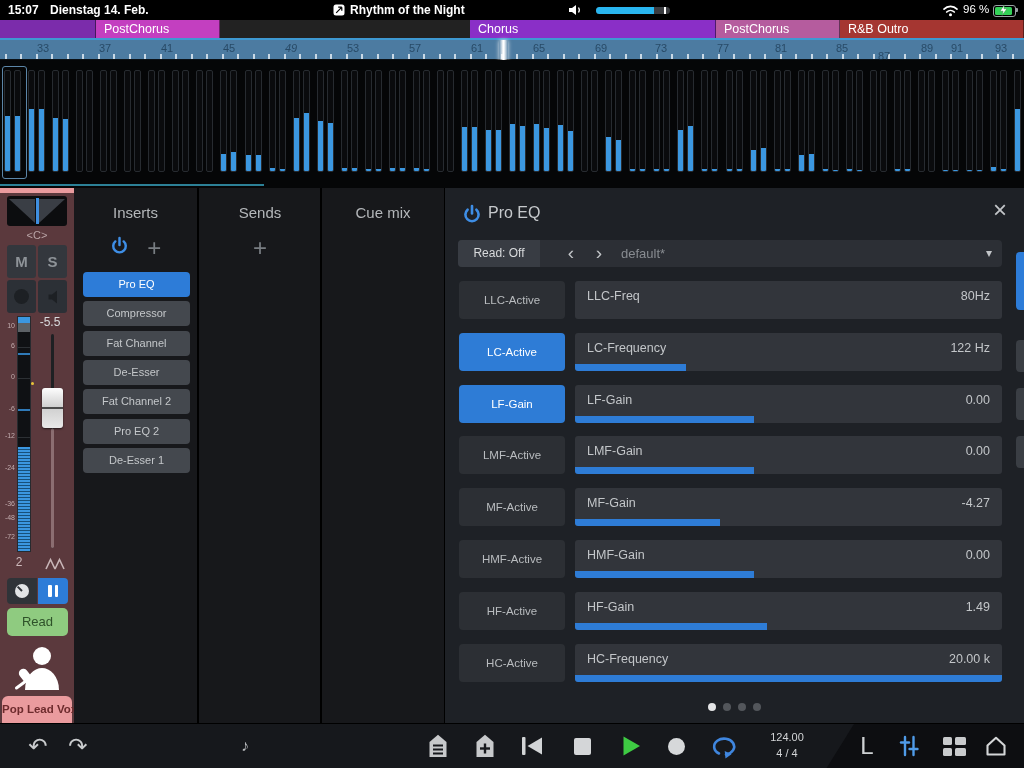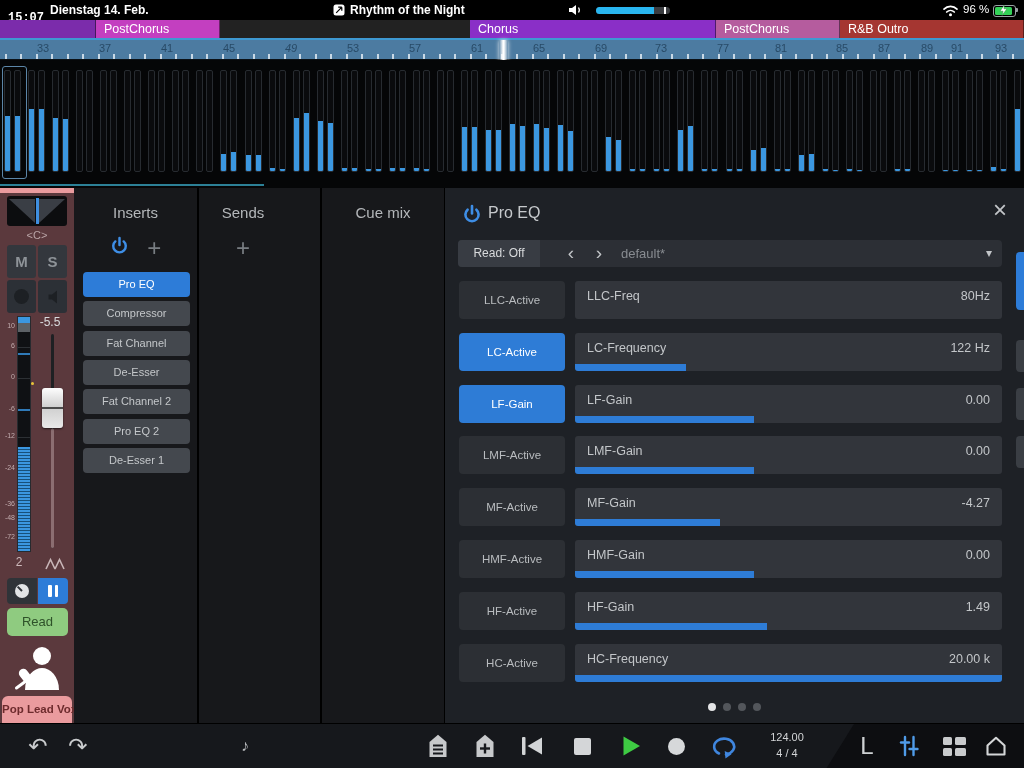--- a/index.html
+++ b/index.html
@@ -1,21 +1,21 @@
 <!DOCTYPE html>
 <html><head>
 <meta charset="utf-8">
 <style>
   html,body{margin:0;padding:0;background:#000;}
   #app{position:relative;width:1024px;height:768px;overflow:hidden;background:#000;
        font-family:"Liberation Sans",sans-serif;color:#ccc;}
 
   
   .statusbar{position:absolute;left:0;top:0;width:1024px;height:20px;background:#000;color:#fff;font-size:12px;}
-  .sb-time{position:absolute;left:8px;top:11px;font-weight:bold;font-family:Liberation Mono, monospace;}
+  .sb-time{position:absolute;left:8px;top:3px;font-weight:bold;}
   .sb-date{position:absolute;left:50px;top:3px;font-weight:bold;}
   .sb-appicon{position:absolute;left:333px;top:4px;}
   .sb-song{position:absolute;left:350px;top:3px;font-weight:bold;}
   .sb-speaker{position:absolute;left:568px;top:4px;}
   .sb-volbar{position:absolute;left:596px;top:7px;width:74px;height:7px;border-radius:4px;background:#3a3c40;overflow:hidden;}
   .sb-volfill{position:absolute;left:0;top:0;height:7px;background:#29b6f0;}
   .sb-voltick{position:absolute;top:0;width:2px;height:7px;background:#fff;}
   .sb-wifi{position:absolute;left:942px;top:4px;}
   .sb-batt-label{position:absolute;left:963px;top:3px;font-size:11.5px;}
   .sb-batt{position:absolute;left:993px;top:5px;width:21px;height:10px;border:1px solid #9aa0a4;border-radius:3px;}
@@ -268,21 +268,21 @@
       <div class="rmark" style="left: 291px; font-style: italic;">49</div>
       <div class="rmark" style="left: 353px;">53</div>
       <div class="rmark" style="left: 415px;">57</div>
       <div class="rmark" style="left: 477px;">61</div>
       <div class="rmark" style="left: 539px;">65</div>
       <div class="rmark" style="left: 601px;">69</div>
       <div class="rmark" style="left: 661px;">73</div>
       <div class="rmark" style="left: 723px;">77</div>
       <div class="rmark" style="left: 781px;">81</div>
       <div class="rmark" style="left: 842px;">85</div>
-      <div class="rmark" style="left: 884px;">87</div>
+      <div class="rmark" style="left: 884px; margin-top: 8px;">87</div>
       <div class="rmark" style="left: 927px;">89</div>
       <div class="rmark" style="left: 957px;">91</div>
       <div class="rmark" style="left: 1001px;">93</div>
       <div class="playhead" style="left: 499px;"></div>
     </div>
 
   <div class="meters">
       <div class="mchan" style="left: 4px;">
         <div class="mslot" style="left: 0px;">
           <div class="mfill" style="height: 55%;"></div>
@@ -764,21 +764,21 @@
           <div class="insitem" style="top: 142.6px;">Fat Channel</div>
           <div class="insitem" style="top: 171.9px;">De-Esser</div>
           <div class="insitem" style="top: 201.2px;">Fat Channel 2</div>
           <div class="insitem" style="top: 230.5px;">Pro EQ 2</div>
           <div class="insitem" style="top: 259.8px;">De-Esser 1</div>
         </div>
     </div>
 
     <div class="vdiv" style="left:197px"></div>
 
-    <div class="col" style="left:190px;width:106px">
+    <div class="col" style="left:207px;width:106px">
       <div class="col-header">Sends</div>
       <div class="powerplus"><span class="plusicon">+</span></div>
     </div>
 
     <div class="vdiv" style="left:320px"></div>
 
     <div class="col" style="left:322px;width:122px">
       <div class="col-header">Cue mix</div>
     </div>
 

